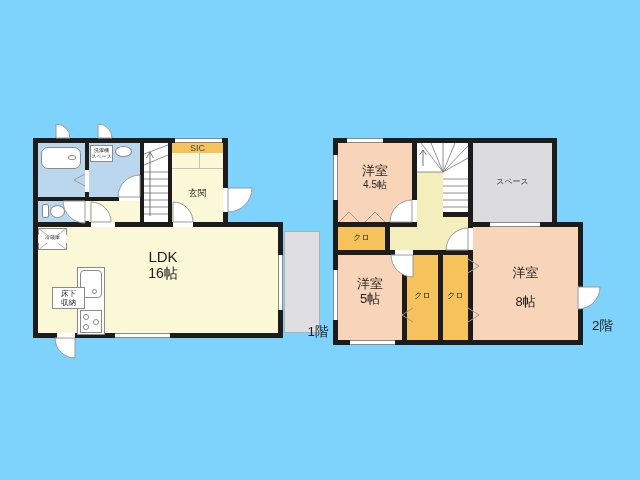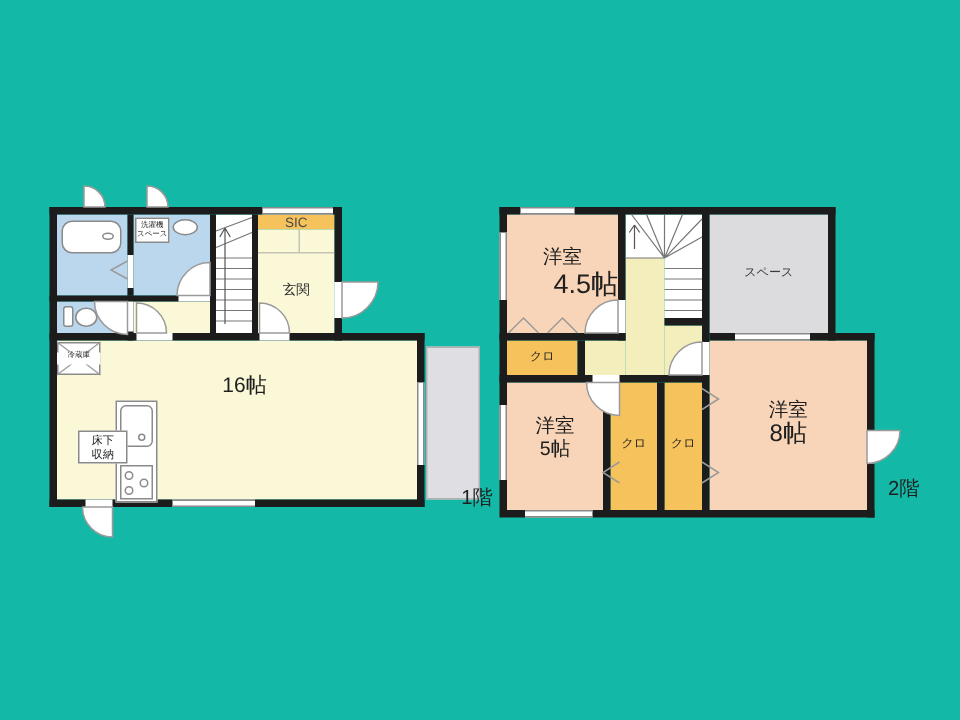--- a/index.html
+++ b/index.html
@@ -1,16 +1,16 @@
 <!DOCTYPE html>
 <html><head>
 <meta charset="utf-8">
 <style>
   html,body{margin:0;padding:0;background:#fff;}
-  #canvas{position:relative;width:640px;height:480px;background:#14b8a6;overflow:hidden;
+  #canvas{position:relative;width:640px;height:480px;background:#7dd3fc;overflow:hidden;
           font-family:"Liberation Sans","DejaVu Sans",sans-serif;}
   .abs{position:absolute;}
   .plan{position:absolute;}
   .w{background:#1c1c1c;}                 
   .gap{background:#ffffff;}               
   .win{background:#ffffff;border-top:1px solid #8a8a8a;border-bottom:1px solid #8a8a8a;box-sizing:border-box;}
   .winv{background:#ffffff;border-left:1px solid #8a8a8a;border-right:1px solid #8a8a8a;box-sizing:border-box;}
   .yl{background:#FBF8D8;}                
   .hl{background:#F4EEBC;}                
   .bl{background:#BBD7EE;}                
@@ -94,20 +94,21 @@
       <path d="M5,90 L34,112 M34,90 L5,112" stroke="#9a9a9a" stroke-width="0.8" fill="none"></path>
     </svg>
 
     <div class="abs lbl" style="left:139px;top:5px;width:51px;height:10px;font-size:9px;line-height:10px;color:#4a4a4a;">SIC</div>
     <div class="abs box lbl" style="left:57px;top:7px;width:23px;height:17px;font-size:5px;padding-top:2px;">
       <div>洗濯機</div>
       <div>スペース</div>
     </div>
     <div class="abs lbl" style="left:139px;top:50px;width:51px;height:12px;font-size:9px;">玄関</div>
     <div class="abs lbl" style="left:90px;top:110px;width:80px;height:34px;">
+      <div style="font-size:15px;">LDK</div>
       <div style="font-size:14px;">16帖</div>
     </div>
     <div class="abs lbl" style="left:5px;top:97px;width:29px;height:8px;font-size:5px;background:#fff;width:29px;">冷蔵庫</div>
     <div class="abs box lbl" style="left:19px;top:149px;width:33px;height:22px;font-size:7.5px;padding-top:2px;">
       <div>床下</div>
       <div>収納</div>
     </div>
   </div>
 
   <div class="abs terr" style="left:284px;top:231px;width:36px;height:102px;"></div>
@@ -161,31 +162,31 @@
       <path d="M80,121 L69,128 L80,135 M80,170 L69,177 L80,184" fill="none" stroke="#9a9a9a" stroke-width="1"></path>
       <path d="M135,121 L146,128 L135,135 M135,170 L146,177 L135,184" fill="none" stroke="#9a9a9a" stroke-width="1"></path>
       <path d="M79,84 L79,62 A22,22 0 0 0 57,84 Z" fill="#fff" stroke="#9a9a9a" stroke-width="1"></path>
       <path d="M135,112 L135,90 A22,22 0 0 0 113,112 Z" fill="#fff" stroke="#9a9a9a" stroke-width="1"></path>
       <path d="M80,117 L80,139 A22,22 0 0 1 58,117 Z" fill="#fff" stroke="#9a9a9a" stroke-width="1"></path>
       <path d="M245,149 L267,149 A22,22 0 0 1 245,171 Z" fill="#fff" stroke="#9a9a9a" stroke-width="1"></path>
     </svg>
 
     <div class="abs lbl" style="left:5px;top:26px;width:74px;height:34px;">
       <div style="font-size:13px;">洋室</div>
-      <div style="font-size:18px;text-align:right;">4.5帖</div>
+      <div style="font-size:10px;">4.5帖</div>
     </div>
     <div class="abs lbl" style="left:140px;top:39px;width:79px;height:12px;font-size:8px;color:#3a3a3a;">スペース</div>
     <div class="abs lbl" style="left:5px;top:95px;width:47px;height:11px;font-size:8px;">クロ</div>
     <div class="abs lbl" style="left:5px;top:139px;width:64px;height:34px;">
       <div style="font-size:13px;">洋室</div>
       <div style="font-size:13px;">5帖</div>
     </div>
     <div class="abs lbl" style="left:74px;top:153px;width:31px;height:12px;font-size:8px;">クロ</div>
     <div class="abs lbl" style="left:110px;top:153px;width:25px;height:12px;font-size:8px;">クロ</div>
     <div class="abs lbl" style="left:140px;top:128px;width:105px;height:34px;">
       <div style="font-size:13px;">洋室</div>
-      <div style="font-size:16px;">8帖</div>
+      <div style="font-size:13px;margin-top:14px;">8帖</div>
     </div>
   </div>
 
   <div class="abs lbl" style="left:592px;top:318px;width:40px;font-size:13.5px;text-align:left;">2階</div>
 
 </div>
 
 </body></html>

